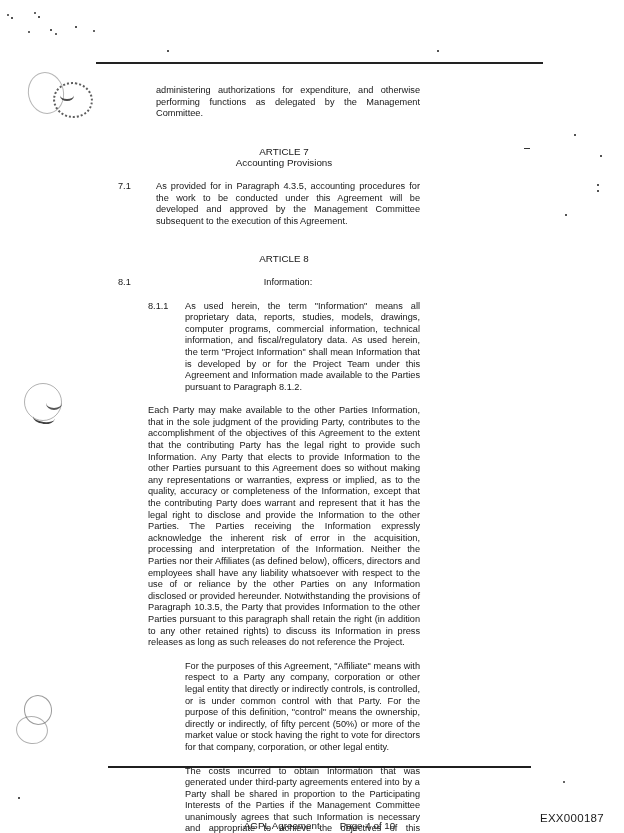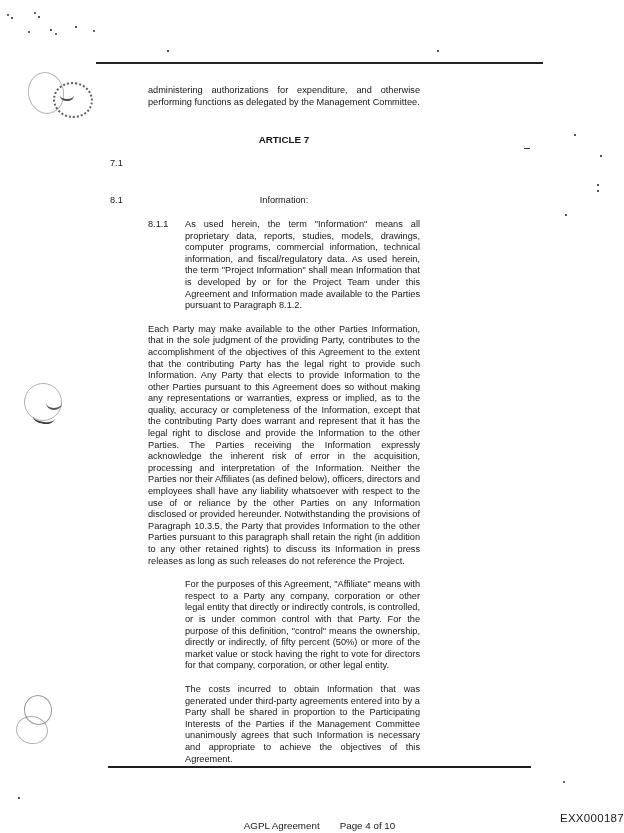--- a/index.html
+++ b/index.html
@@ -5,33 +5,33 @@
   html,body{margin:0;padding:0;background:#e8e8e8;}
   .page{
     position:relative;width:624px;height:833px;margin:0 auto;
     background:#ffffff;overflow:hidden;
     font-family:"Liberation Sans",sans-serif;color:#161616;
   }
   .content{position:absolute;top:85px;left:0;width:504px;}
   .para{display:flex;margin-bottom:12px;font-size:9.2px;line-height:11.6px;}
   .indent1{padding-left:110px;padding-right:84px;}
   .indent2{padding-left:148px;padding-right:84px;}
-  .indent1 > .num{flex:0 0 38px;}
+  .indent1 > .num{flex:0 0 38px;margin-left:8px;}
   .indent2 > .num{flex:0 0 37px;}
   .ptext{flex:1;text-align:justify;}
   .no-just .ptext{text-align:center;}
-  .heading{margin:26px 84px 12px 148px;text-align:center;font-weight:bold;
+  .heading{margin:26px 84px 12px 148px;text-align:center;font-weight:normal;
     font-size:9.8px;line-height:11.6px;}
   .u{text-underline-offset:1px;}
   .topline{position:absolute;left:96px;top:62px;width:447px;height:2px;background:#222;}
   .footer-rule{position:absolute;left:108px;top:766px;width:423px;height:2px;background:#1f1f1f;}
   .footer-text{position:absolute;left:108px;top:820px;width:423px;text-align:center;
     font-size:9.8px;color:#171717;}
   .footer-text .gap{display:inline-block;width:20px;}
-  .stamp{position:absolute;right:0;top:812px;font-size:11.5px;letter-spacing:.3px;color:#1a1a1a;}
+  .stamp{position:absolute;right:20px;top:812px;font-size:11.5px;letter-spacing:.3px;color:#1a1a1a;}
   .smudge{position:absolute;border-radius:50%;}
   .s1a{left:28px;top:72px;width:34px;height:40px;border:1px solid rgba(110,110,110,.5);transform:rotate(-12deg);}
   .s1b{left:53px;top:82px;width:36px;height:32px;border:2px dotted rgba(40,40,40,.75);transform:rotate(8deg);}
   .s1c{left:60px;top:90px;width:14px;height:9px;border-bottom:2px solid rgba(30,30,30,.8);border-radius:50%;}
   .s2a{left:24px;top:383px;width:36px;height:36px;border:1.5px solid rgba(100,100,100,.5);}
   .s2b{left:46px;top:396px;width:16px;height:12px;border-bottom:2px solid rgba(45,45,45,.8);border-radius:50%;}
   .s2c{left:33px;top:411px;width:22px;height:11px;border-bottom:2.5px solid rgba(30,30,30,.85);border-radius:50%;transform:rotate(6deg);}
   .s3a{left:24px;top:695px;width:26px;height:28px;border:1.5px solid rgba(90,90,90,.6);transform:rotate(-8deg);}
   .s3b{left:16px;top:716px;width:30px;height:26px;border:1.5px solid rgba(95,95,95,.5);transform:rotate(10deg);}
   .speck{position:absolute;background:#333;border-radius:50%;}
@@ -70,25 +70,28 @@
   <div class="speck" style="left:563px;top:781px;width:2px;height:2px"></div>
   <div class="speck" style="left:18px;top:797px;width:1.5px;height:1.5px"></div>
 
   <div class="content">
       <div class="para indent1">
         <span class="num"></span>
         <span class="ptext"><span>administering authorizations for expenditure, and otherwise performing functions as delegated by the Management Committee.</span></span>
       </div>
       <div class="heading">
         <div>ARTICLE 7</div>
+        <div>Accounting Provisions</div>
       </div>
       <div class="para indent1">
         <span class="num">7.1</span>
+        <span class="ptext"><span>As provided for in Paragraph 4.3.5, accounting procedures for the work to be conducted under this Agreement will be developed and approved by the Management Committee subsequent to the execution of this Agreement.</span></span>
       </div>
       <div class="heading">
+        <div>ARTICLE 8</div>
       </div>
       <div class="para indent1 no-just">
         <span class="num">8.1</span>
         <span class="ptext"><span>Information:</span></span>
       </div>
       <div class="para indent2">
         <span class="num">8.1.1</span>
         <span class="ptext"><span>As used herein, the term "</span><span class="u">Information</span><span>" means all proprietary data, reports, studies, models, drawings, computer programs, commercial information, technical information, and fiscal/regulatory data. As used herein, the term "</span><span class="u">Project Information</span><span>" shall mean Information that is developed by or for the Project Team under this Agreement and Information made available to the Parties pursuant to Paragraph 8.1.2.</span></span>
       </div>
       <div class="para indent2">

